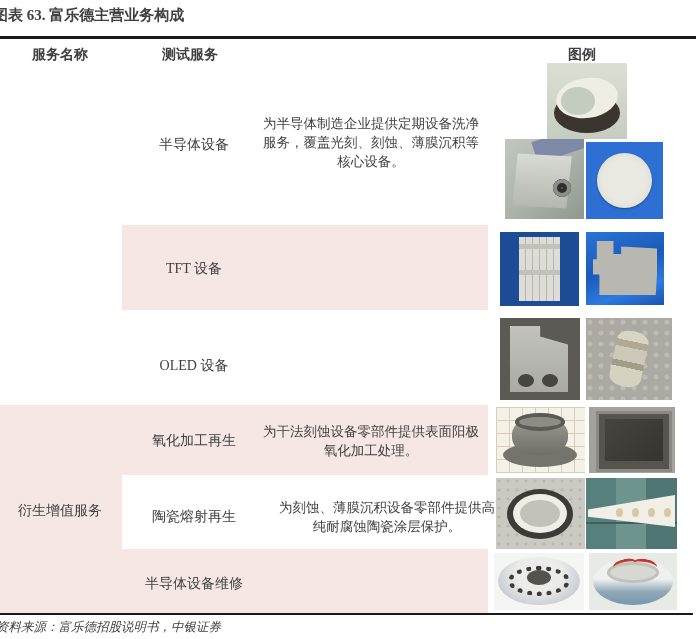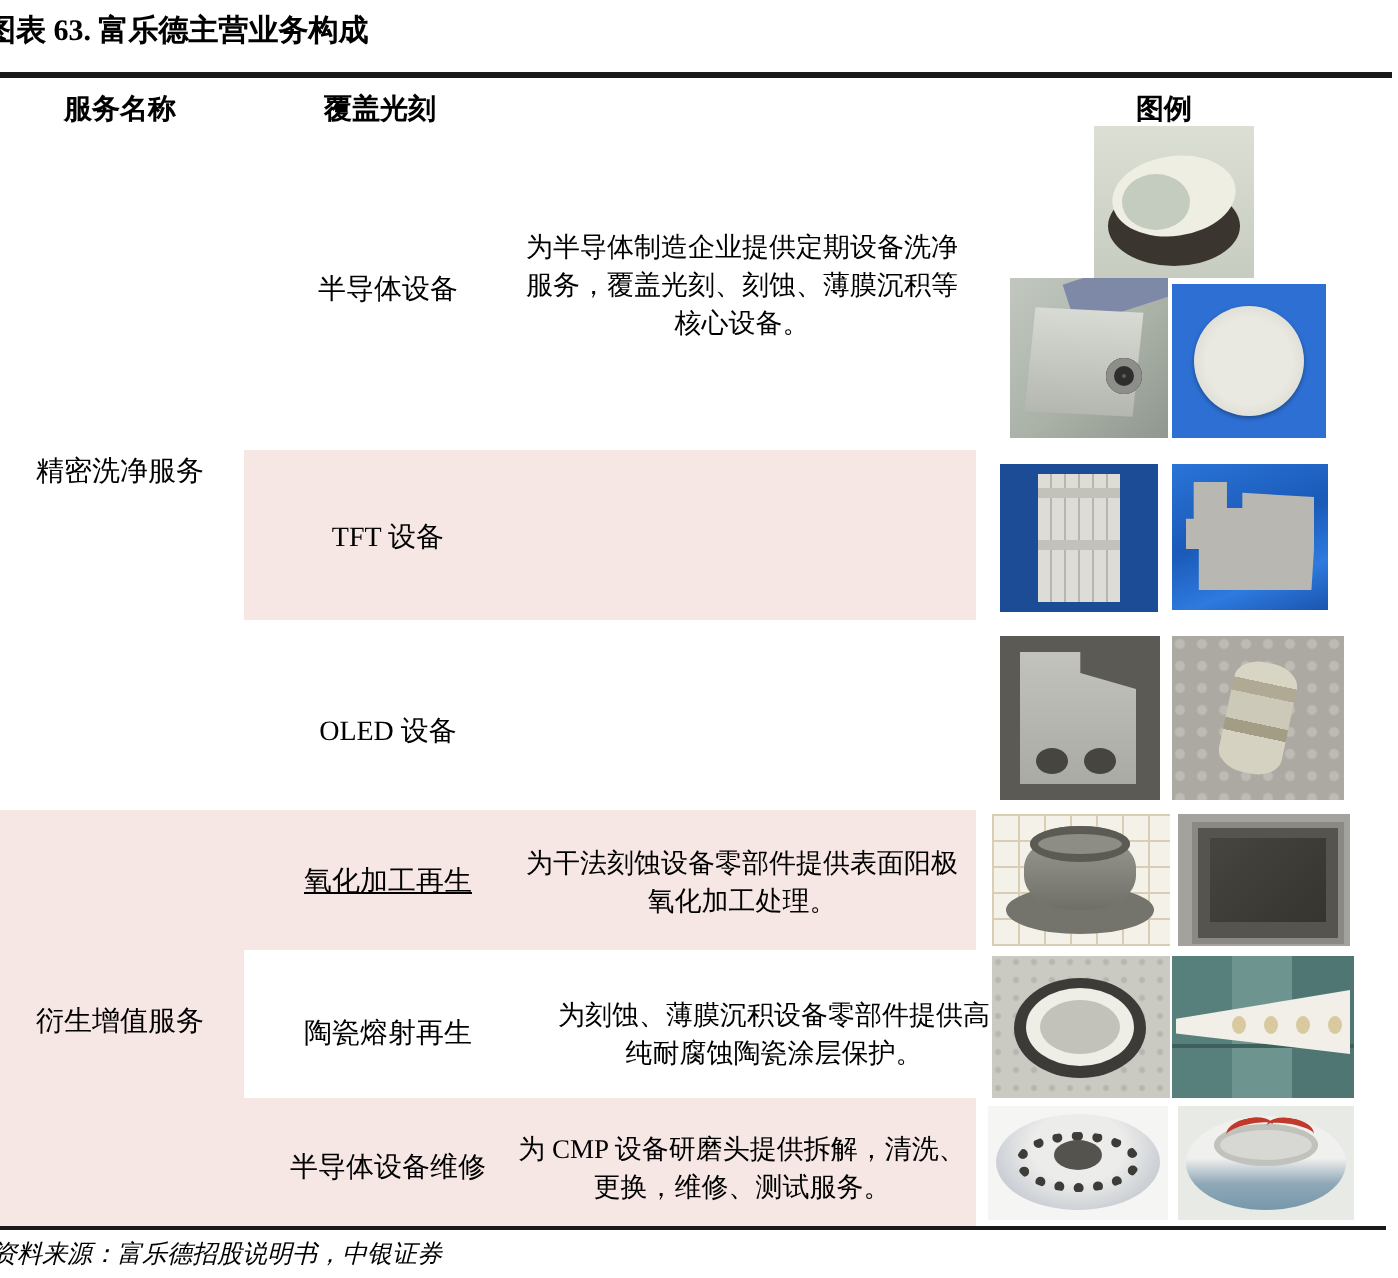--- a/index.html
+++ b/index.html
@@ -1,35 +1,35 @@
 <!DOCTYPE html>
 <html><head>
 <meta charset="utf-8">
 <style>
   html,body{margin:0;padding:0;background:#fff;}
   .page{position:relative;width:699px;height:639px;background:#ffffff;overflow:hidden;
-        font-family:"Liberation Serif","DejaVu Serif",serif;color:#000000;}
+        font-family:"Liberation Serif","DejaVu Serif",serif;color:#404040;}
   .abs{position:absolute;}
   .title{left:-7px;top:6px;font-size:15px;font-weight:bold;white-space:nowrap;}
   .rule-top{left:0;top:36px;width:696px;height:2.5px;background:#1a1a1a;}
   .rule-bottom{left:0;top:613px;width:693px;height:2px;background:#1a1a1a;}
   .hdr{top:46px;height:18px;font-size:14px;font-weight:bold;text-align:center;white-space:nowrap;}
   .hdr.h1{left:10px;width:100px;}
   .hdr.h2{left:120px;width:140px;}
   .hdr.h3{left:256px;width:230px;}
   .hdr.h4{left:532px;width:100px;}
   .band{background:#f6e7e5;}
   .band-tft{left:122px;top:225px;width:366px;height:85px;}
   .band-g2{left:0;top:405px;width:488px;height:208px;}
   .whitebox{left:122px;top:475px;width:366px;height:74px;background:#ffffff;}
   .gname{left:0;width:120px;height:16px;font-size:14px;text-align:center;white-space:nowrap;}
   .gname.g1{top:227px;}
   .gname.g2{top:502px;}
   .field{left:124px;width:140px;height:16px;font-size:14px;text-align:center;white-space:nowrap;}
-  .f1{top:136px;} .f2{top:260px;} .f3{top:357px;} .f4{top:432px;text-decoration:underline;} .f5{top:508px;} .f6{top:575px;}
+  .f1{top:136px;} .f2{top:260px;} .f3{top:357px;} .f4{top:432px;} .f5{top:508px;} .f6{top:575px;}
   .content{left:258px;width:226px;font-size:13.5px;line-height:19px;text-align:center;}
   .c1{top:114px;} .c2{top:242px;} .c3{top:340px;} .c4{top:422px;} .c5{top:498px;margin-left:16px;} .c6{top:565px;}
   .footer{left:-4px;top:619px;font-size:12.5px;font-style:italic;white-space:nowrap;}
   .photo{position:absolute;overflow:hidden;}
   .photo *{position:absolute;}
   
   .p1a{left:547px;top:63px;width:80px;height:76px;background:linear-gradient(180deg,#dcdfd4,#c7ccc0);}
   .p1a .dark{left:7px;top:30px;width:66px;height:40px;background:#3a362f;border-radius:50%;}
   .p1a .white{left:9px;top:15px;width:62px;height:40px;background:#eeeee2;border-radius:50%;transform:rotate(-8deg);}
   .p1a .hole{left:14px;top:24px;width:34px;height:28px;background:#c4ccbf;border-radius:50%;}
@@ -95,41 +95,39 @@
 </style>
 </head>
 <body>
 
 <div class="page">
 
   <div class="abs title">图表 63. 富乐德主营业务构成</div>
   <div class="abs rule-top"></div>
 
   <div class="abs hdr h1">服务名称</div>
-  <div class="abs hdr h2">覆盖光刻</div>
+  <div class="abs hdr h2">测试服务</div>
   <div class="abs hdr h4">图例</div>
 
   <div class="abs band band-tft"></div>
   <div class="abs band band-g2"></div>
   <div class="abs whitebox"></div>
 
-  <div class="abs gname g1">精密洗净服务</div>
   <div class="abs gname g2">衍生增值服务</div>
 
   <div class="abs field f1">半导体设备</div>
   <div class="abs field f2">TFT 设备</div>
   <div class="abs field f3">OLED 设备</div>
   <div class="abs field f4">氧化加工再生</div>
   <div class="abs field f5">陶瓷熔射再生</div>
   <div class="abs field f6">半导体设备维修</div>
 
   <div class="abs content c1">为半导体制造企业提供定期设备洗净服务，覆盖光刻、刻蚀、薄膜沉积等核心设备。</div>
   <div class="abs content c4">为干法刻蚀设备零部件提供表面阳极氧化加工处理。</div>
   <div class="abs content c5">为刻蚀、薄膜沉积设备零部件提供高纯耐腐蚀陶瓷涂层保护。</div>
-  <div class="abs content c6">为 CMP 设备研磨头提供拆解，清洗、更换，维修、测试服务。</div>
 
   <div class="photo p1a">
     <div class="dark"></div>
     <div class="white"></div>
     <div class="hole"></div>
   </div>
   <div class="photo p1b">
     <div class="strip"></div>
     <div class="box"></div>
     <div class="port"></div>

